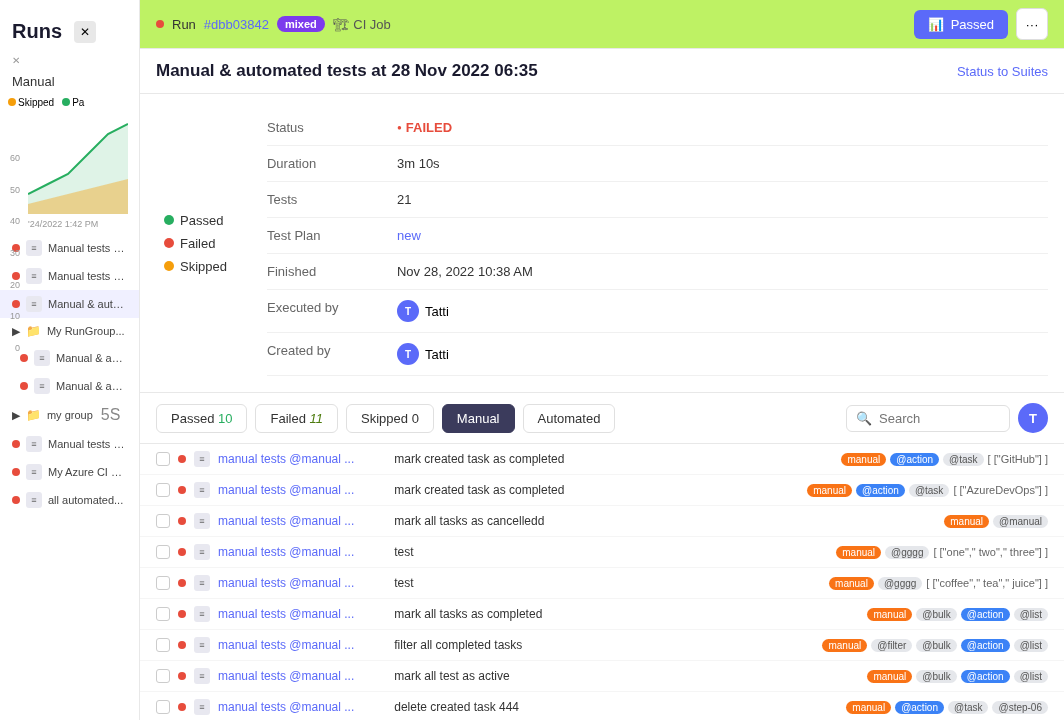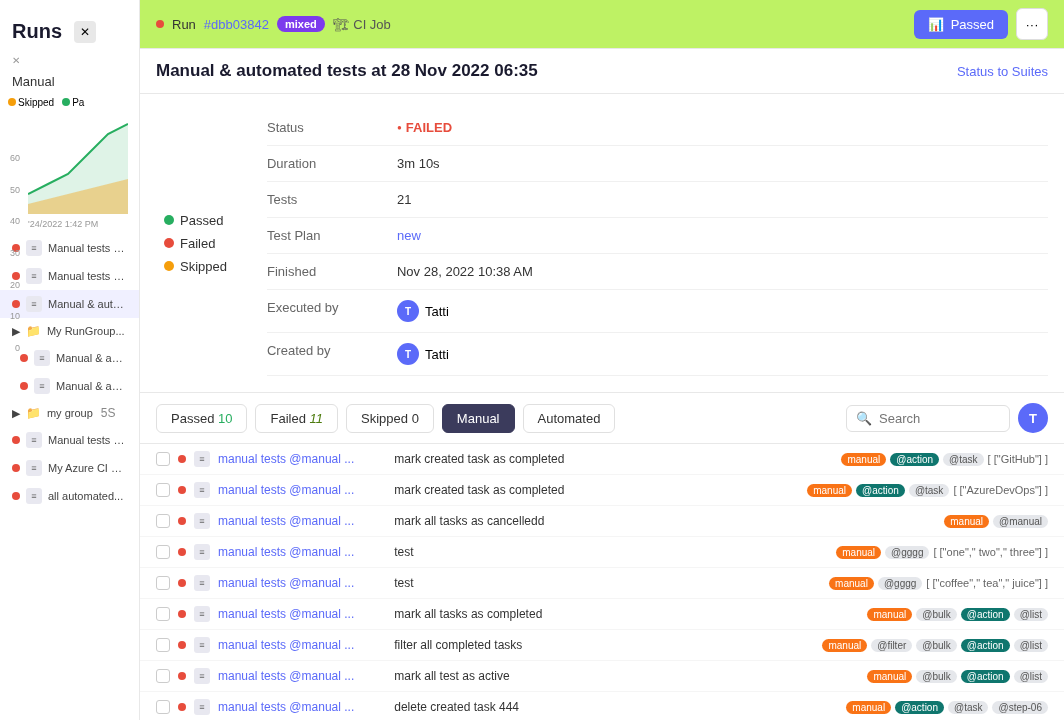--- a/index.html
+++ b/index.html
@@ -13,21 +13,21 @@
     .sidebar-manual-label { padding: 6px 12px; font-size: 13px; color: #333; font-weight: 500; }
     .sidebar-legend { display: flex; gap: 8px; padding: 2px 8px; font-size: 10px; }
     .legend-dot { width: 8px; height: 8px; border-radius: 50%; display: inline-block; margin-right: 2px; }
     .y-axis { position: absolute; left: 0; top: 10px; display: flex; flex-direction: column; justify-content: space-between; height: 200px; font-size: 9px; color: #999; width: 20px; text-align: right; margin-top: 33px; }
     .sidebar-items { flex: 1; overflow-y: auto; padding: 4px 0; }
     .sidebar-item { padding: 6px 12px; font-size: 11px; color: #444; cursor: pointer; display: flex; align-items: center; gap: 6px; }
     .sidebar-item.active { background: #f0f0ff; }
     .sidebar-item .dot { width: 8px; height: 8px; border-radius: 50%; flex-shrink: 0; }
     .sidebar-item .folder-icon { font-size: 12px; }
     .sidebar-item-text { font-size: 11px; overflow: hidden; text-overflow: ellipsis; white-space: nowrap; max-width: 90px; }
-    .badge-count { font-size: 12px; color: #888; margin-left: 2px; }
+    .badge-count { font-size: 16px; color: #888; margin-left: 2px; }
 
     
     .main { flex: 1; display: flex; flex-direction: column; overflow: hidden; }
 
     
     .topbar { background: #bef264; border-bottom: 1px solid #e8e8e8; padding: 8px 16px; display: flex; align-items: center; justify-content: space-between; }
     .run-info { display: flex; align-items: center; gap: 8px; }
     .run-dot { width: 8px; height: 8px; border-radius: 50%; background: #e74c3c; }
     .run-label { font-size: 13px; color: #333; }
     .run-id { color: #5b6af9; font-weight: 400; }
@@ -71,21 +71,21 @@
     .test-list { flex: 1; overflow-y: auto; background: #fff; }
     .test-row { display: flex; align-items: center; padding: 7px 16px; border-bottom: 1px solid #f5f5f5; gap: 8px; }
     .test-checkbox { width: 14px; height: 14px; border: 1px solid #ccc; border-radius: 3px; flex-shrink: 0; }
     .test-status-dot { width: 8px; height: 8px; border-radius: 50%; flex-shrink: 0; }
     .test-icon { width: 16px; height: 16px; background: #e8e8f0; border-radius: 3px; flex-shrink: 0; display: flex; align-items: center; justify-content: center; font-size: 9px; color: #666; }
     .test-suite { color: #5b6af9; font-size: 12px; min-width: 120px; max-width: 140px; overflow: hidden; text-overflow: ellipsis; white-space: nowrap; }
     .test-name { color: #333; font-size: 12px; flex: 1; overflow: hidden; text-overflow: ellipsis; white-space: nowrap; margin-left: 32px; }
     .test-tags { display: flex; gap: 4px; flex-wrap: wrap; align-items: center; }
     .tag { padding: 1px 6px; border-radius: 10px; font-size: 10px; }
     .tag-manual { background: #f97316; color: #fff; }
-    .tag-action { background: #0f766e; color: #fff; }
+    .tag-action { background: #3b82f6; color: #fff; }
     .tag-grey { background: #e5e7eb; color: #555; }
     .tag-text { color: #666; font-size: 11px; }
     .x-label { font-size: 9px; color: #999; padding: 2px 4px; }
   </style>
 </head>
 <body>
 
 <div class="sidebar">
   <div class="sidebar-header">
     <span class="sidebar-title">Runs</span>

